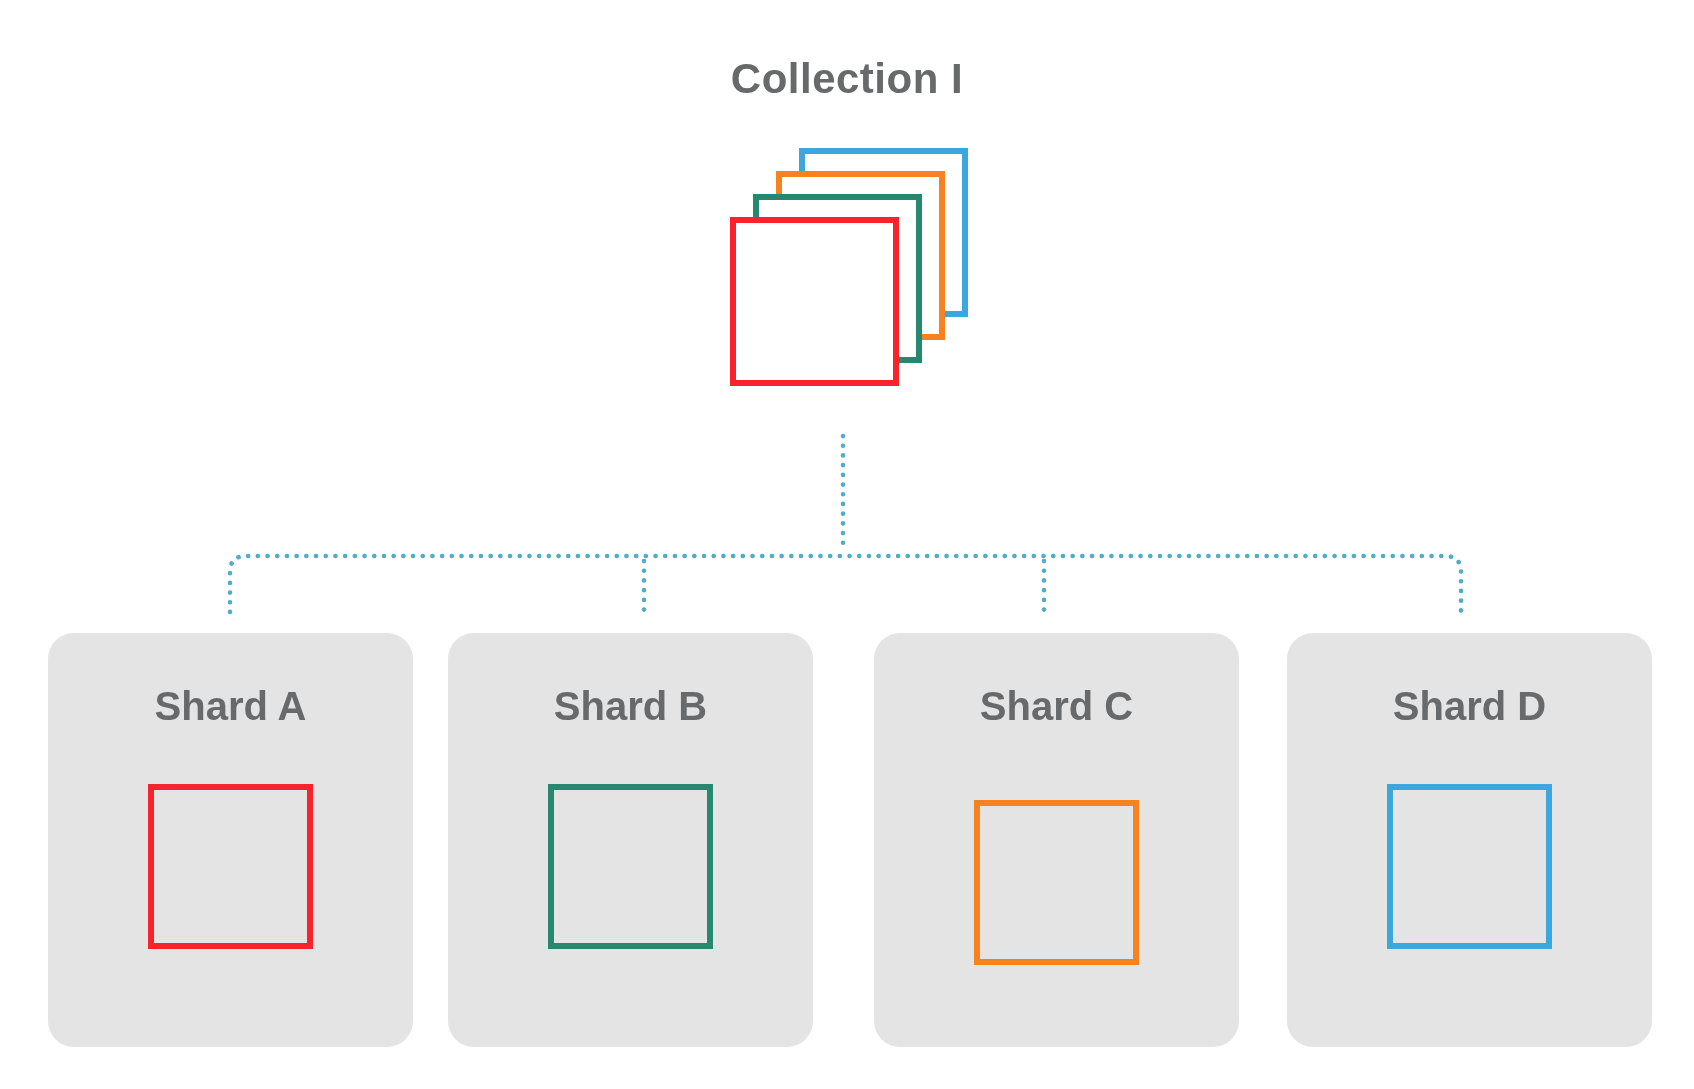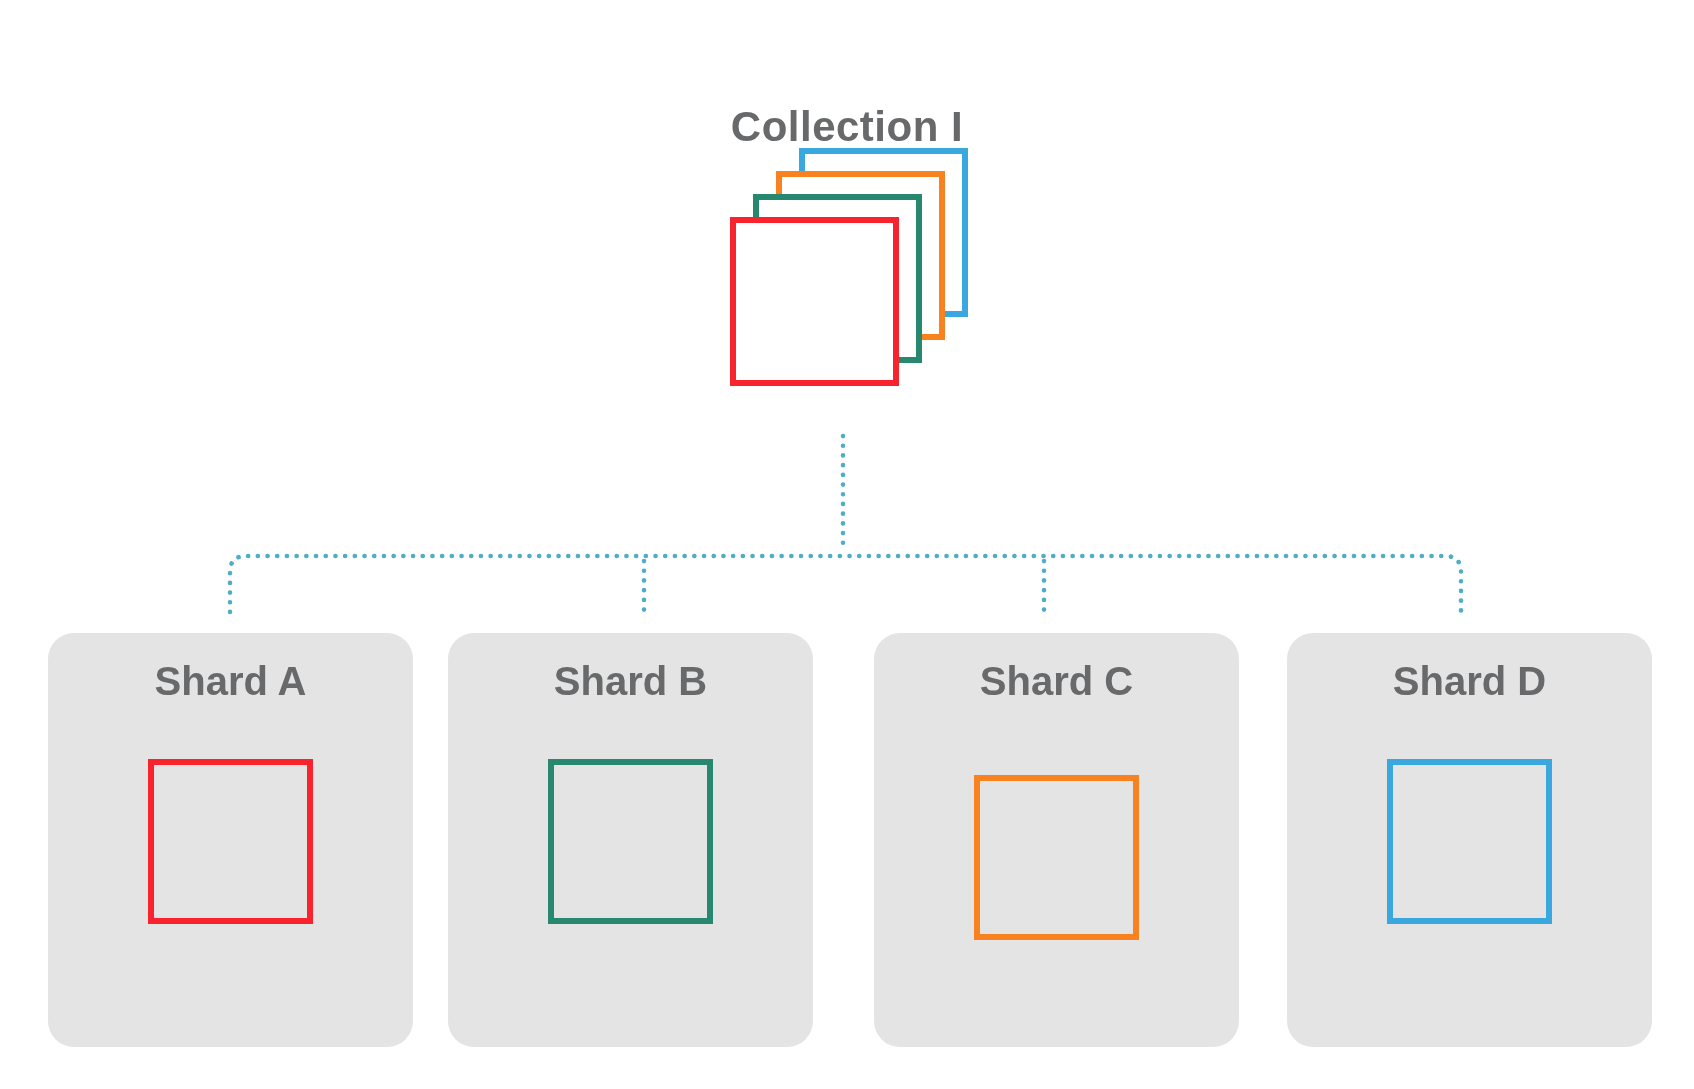--- a/index.html
+++ b/index.html
@@ -16,21 +16,20 @@
   .diagram-title {
     position: absolute;
     top: 55px;
     left: 0;
     width: 1694px;
     text-align: center;
     font-size: 42px;
     font-weight: bold;
     color: #68696b;
     letter-spacing: 0.5px;
-    margin-top: 48px;
   }
 
   
   .stack-layer {
     position: absolute;
     width: 157px;
     height: 157px;
     border: 6px solid #000;
     background: #ffffff;
     box-sizing: content-box;
@@ -58,21 +57,21 @@
     display: flex;
     flex-direction: column;
     align-items: center;
   }
   .shard-a { left: 48px; }
   .shard-b { left: 448px; }
   .shard-c { left: 874px; gap: 16px; }
   .shard-d { left: 1287px; }
 
   .shard-label {
-    margin-top: 24px;
+    margin-top: 49px;
     font-size: 40px;
     font-weight: bold;
     color: #68696b;
     line-height: 48px;
   }
 
   .shard-square {
     margin-top: 54px;
     width: 153px;
     height: 153px;

